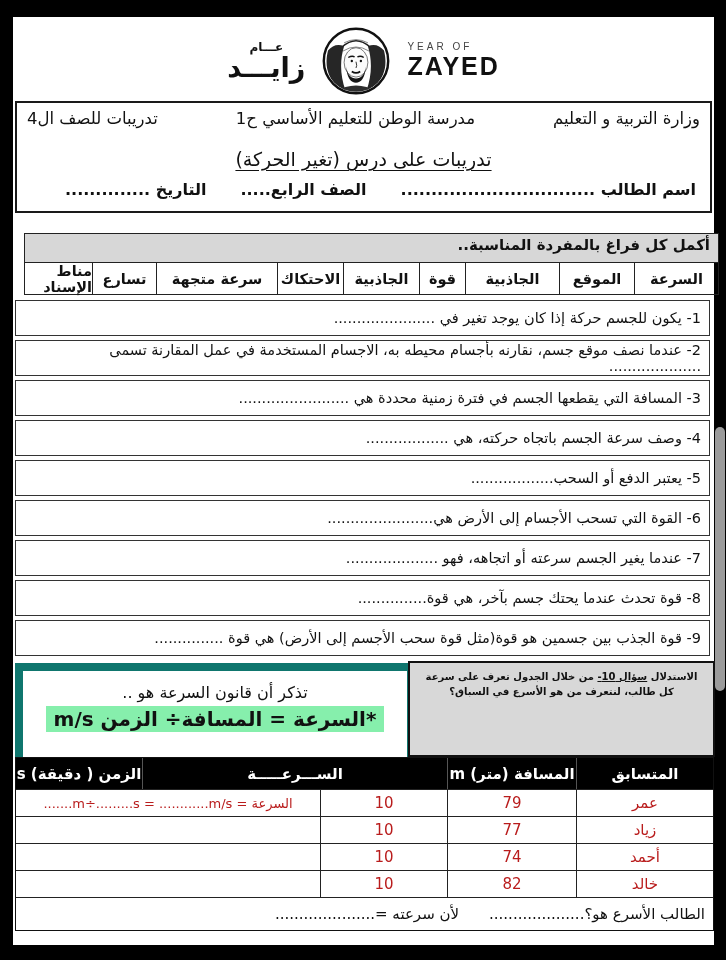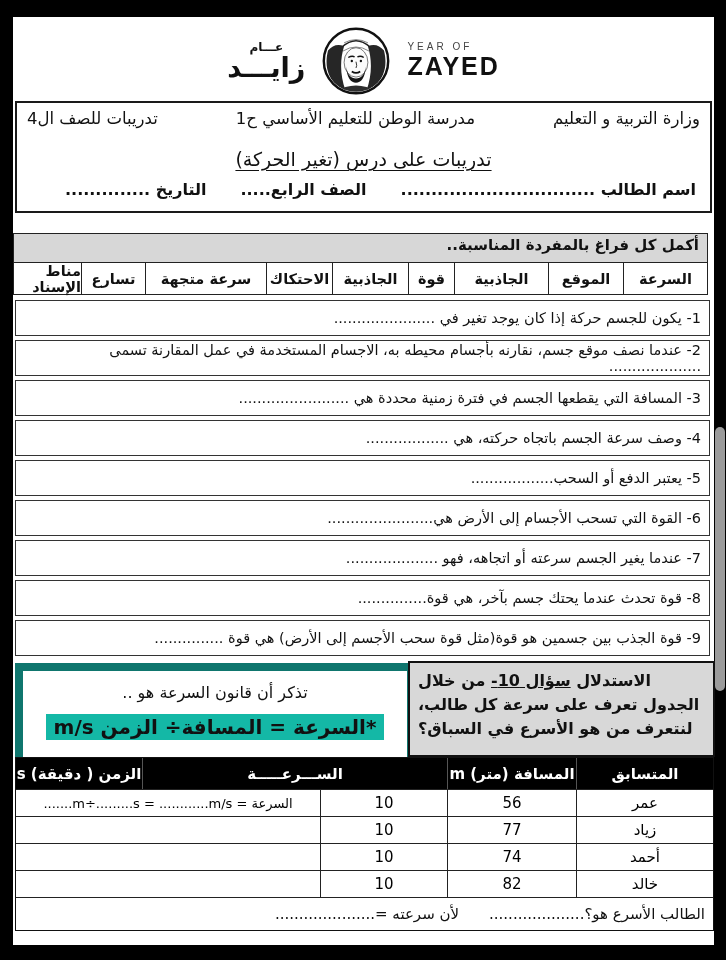--- a/index.html
+++ b/index.html
@@ -24,55 +24,55 @@
   .header-box{position:absolute;left:2px;top:84px;width:693px;height:108px;
     border:2px solid #1a1a1a;background:#fff;}
   .hline1{display:flex;direction:rtl;justify-content:space-between;
     padding:6px 10px 0 10px;font-size:16.5px;color:#111;}
   .hline2{text-align:center;font-size:19px;margin-top:20px;color:#111;}
   .hline2 span{text-decoration:underline;text-underline-offset:4px;}
   .hline3{display:flex;direction:rtl;gap:34px;padding:10px 14px 0 10px;
     font-size:16px;font-weight:600;color:#111;}
 
   
-  .vocab{position:absolute;left:0;top:216px;width:695px;}
+  .vocab{position:absolute;left:11px;top:216px;width:695px;}
   .vocab-instruction{background:#d7d7d7;border:1.5px solid #222;height:26px;
     direction:rtl;text-align:right;font-weight:bold;font-size:15px;
     padding:2px 8px 0 0;color:#111;}
   .vocab-words{display:flex;direction:rtl;border:1.5px solid #222;border-top:none;}
   .vocab-words .w{border-left:1.5px solid #222;height:31px;display:flex;
     align-items:center;justify-content:center;font-weight:bold;font-size:14.5px;color:#111;}
   .vocab-words .w:last-child{border-left:none;}
 
   
   .questions{position:absolute;left:2px;top:283px;width:695px;}
   .q{border:1.5px solid #333;height:34px;margin-bottom:4px;direction:rtl;
     display:flex;align-items:center;padding:0 8px;font-size:14.5px;color:#111;background:#fff;}
 
   
   .reminder-box{position:absolute;left:2px;top:646px;width:384px;height:86px;
     border:8px solid #0f766e;text-align:center;background:#fff;}
   .reminder-box .intro{font-size:16px;margin-top:12px;direction:rtl;color:#111;}
-  .reminder-box .formula{display:inline-block;margin-top:12px;background:#14b8a6;
+  .reminder-box .formula{display:inline-block;margin-top:4px;background:#86efac;
     font-size:20px;font-weight:bold;direction:rtl;padding:1px 8px;color:#111;}
   .reasoning-box{position:absolute;left:395px;top:644px;width:287px;height:80px;
-    background:#d8d8d8;border:2px solid #111;direction:rtl;text-align:left;
-    padding:6px 8px;font-size:16px;font-weight:600;line-height:1.5;color:#111;}
+    background:#d8d8d8;border:2px solid #111;direction:rtl;text-align:center;
+    padding:6px 8px;font-size:10px;font-weight:600;line-height:1.5;color:#111;}
   .reasoning-box .lbl{font-weight:bold;}
   .reasoning-box .qref{text-decoration:underline;font-weight:bold;}
 
   
   .race-table{position:absolute;left:2px;top:740px;width:697px;border:1.5px solid #111;}
   .t-head{display:flex;direction:rtl;background:#000;color:#fff;}
   .t-head .c{height:31px;display:flex;align-items:center;justify-content:center;
     font-weight:bold;font-size:15px;border-left:1px solid #555;}
   .t-head .c:last-child{border-left:none;}
   .t-row{display:flex;direction:rtl;background:#fff;border-top:1.5px solid #222;}
   .t-row .c{height:26px;display:flex;align-items:center;justify-content:center;
-    font-size:15px;border-left:1.5px solid #222;color:#000000;}
+    font-size:15px;border-left:1.5px solid #222;color:#b91c1c;}
   .t-row .c:last-child{border-left:none;}
   .t-row .speed-cell{font-size:13px;direction:rtl;}
   .c1{width:136px;} .c2{width:128px;} .c3{width:126px;} .c4{flex:1;}
   .t-footer{display:flex;direction:rtl;gap:30px;background:#fff;border-top:1.5px solid #222;
     height:32px;align-items:center;padding:0 8px;font-size:15px;color:#111;}
 
   
   .scroll-thumb{position:absolute;left:715px;top:427px;width:10px;height:264px;
     background:#9b9b9b;border-radius:6px;}
 </style>
@@ -174,21 +174,21 @@
   <div class="race-table">
     <div class="t-head">
       <div class="c c1">المتسابق</div>
       <div class="c c2">المسافة (متر) m</div>
       <div class="c c4">الســـرعـــــة</div>
       <div class="c c3">الزمن ( دقيقة) s</div>
     </div>
 
     <div class="t-row">
       <div class="c c1">عمر</div>
-      <div class="c c2">56</div>
+      <div class="c c2">79</div>
       <div class="c c3">10</div>
       <div class="c c4 speed-cell">السرعة = ‎.......m÷.........s = ............m/s</div>
     </div>
     <div class="t-row">
       <div class="c c1">زياد</div>
       <div class="c c2">77</div>
       <div class="c c3">10</div>
       <div class="c c4 speed-cell"></div>
     </div>
     <div class="t-row">

